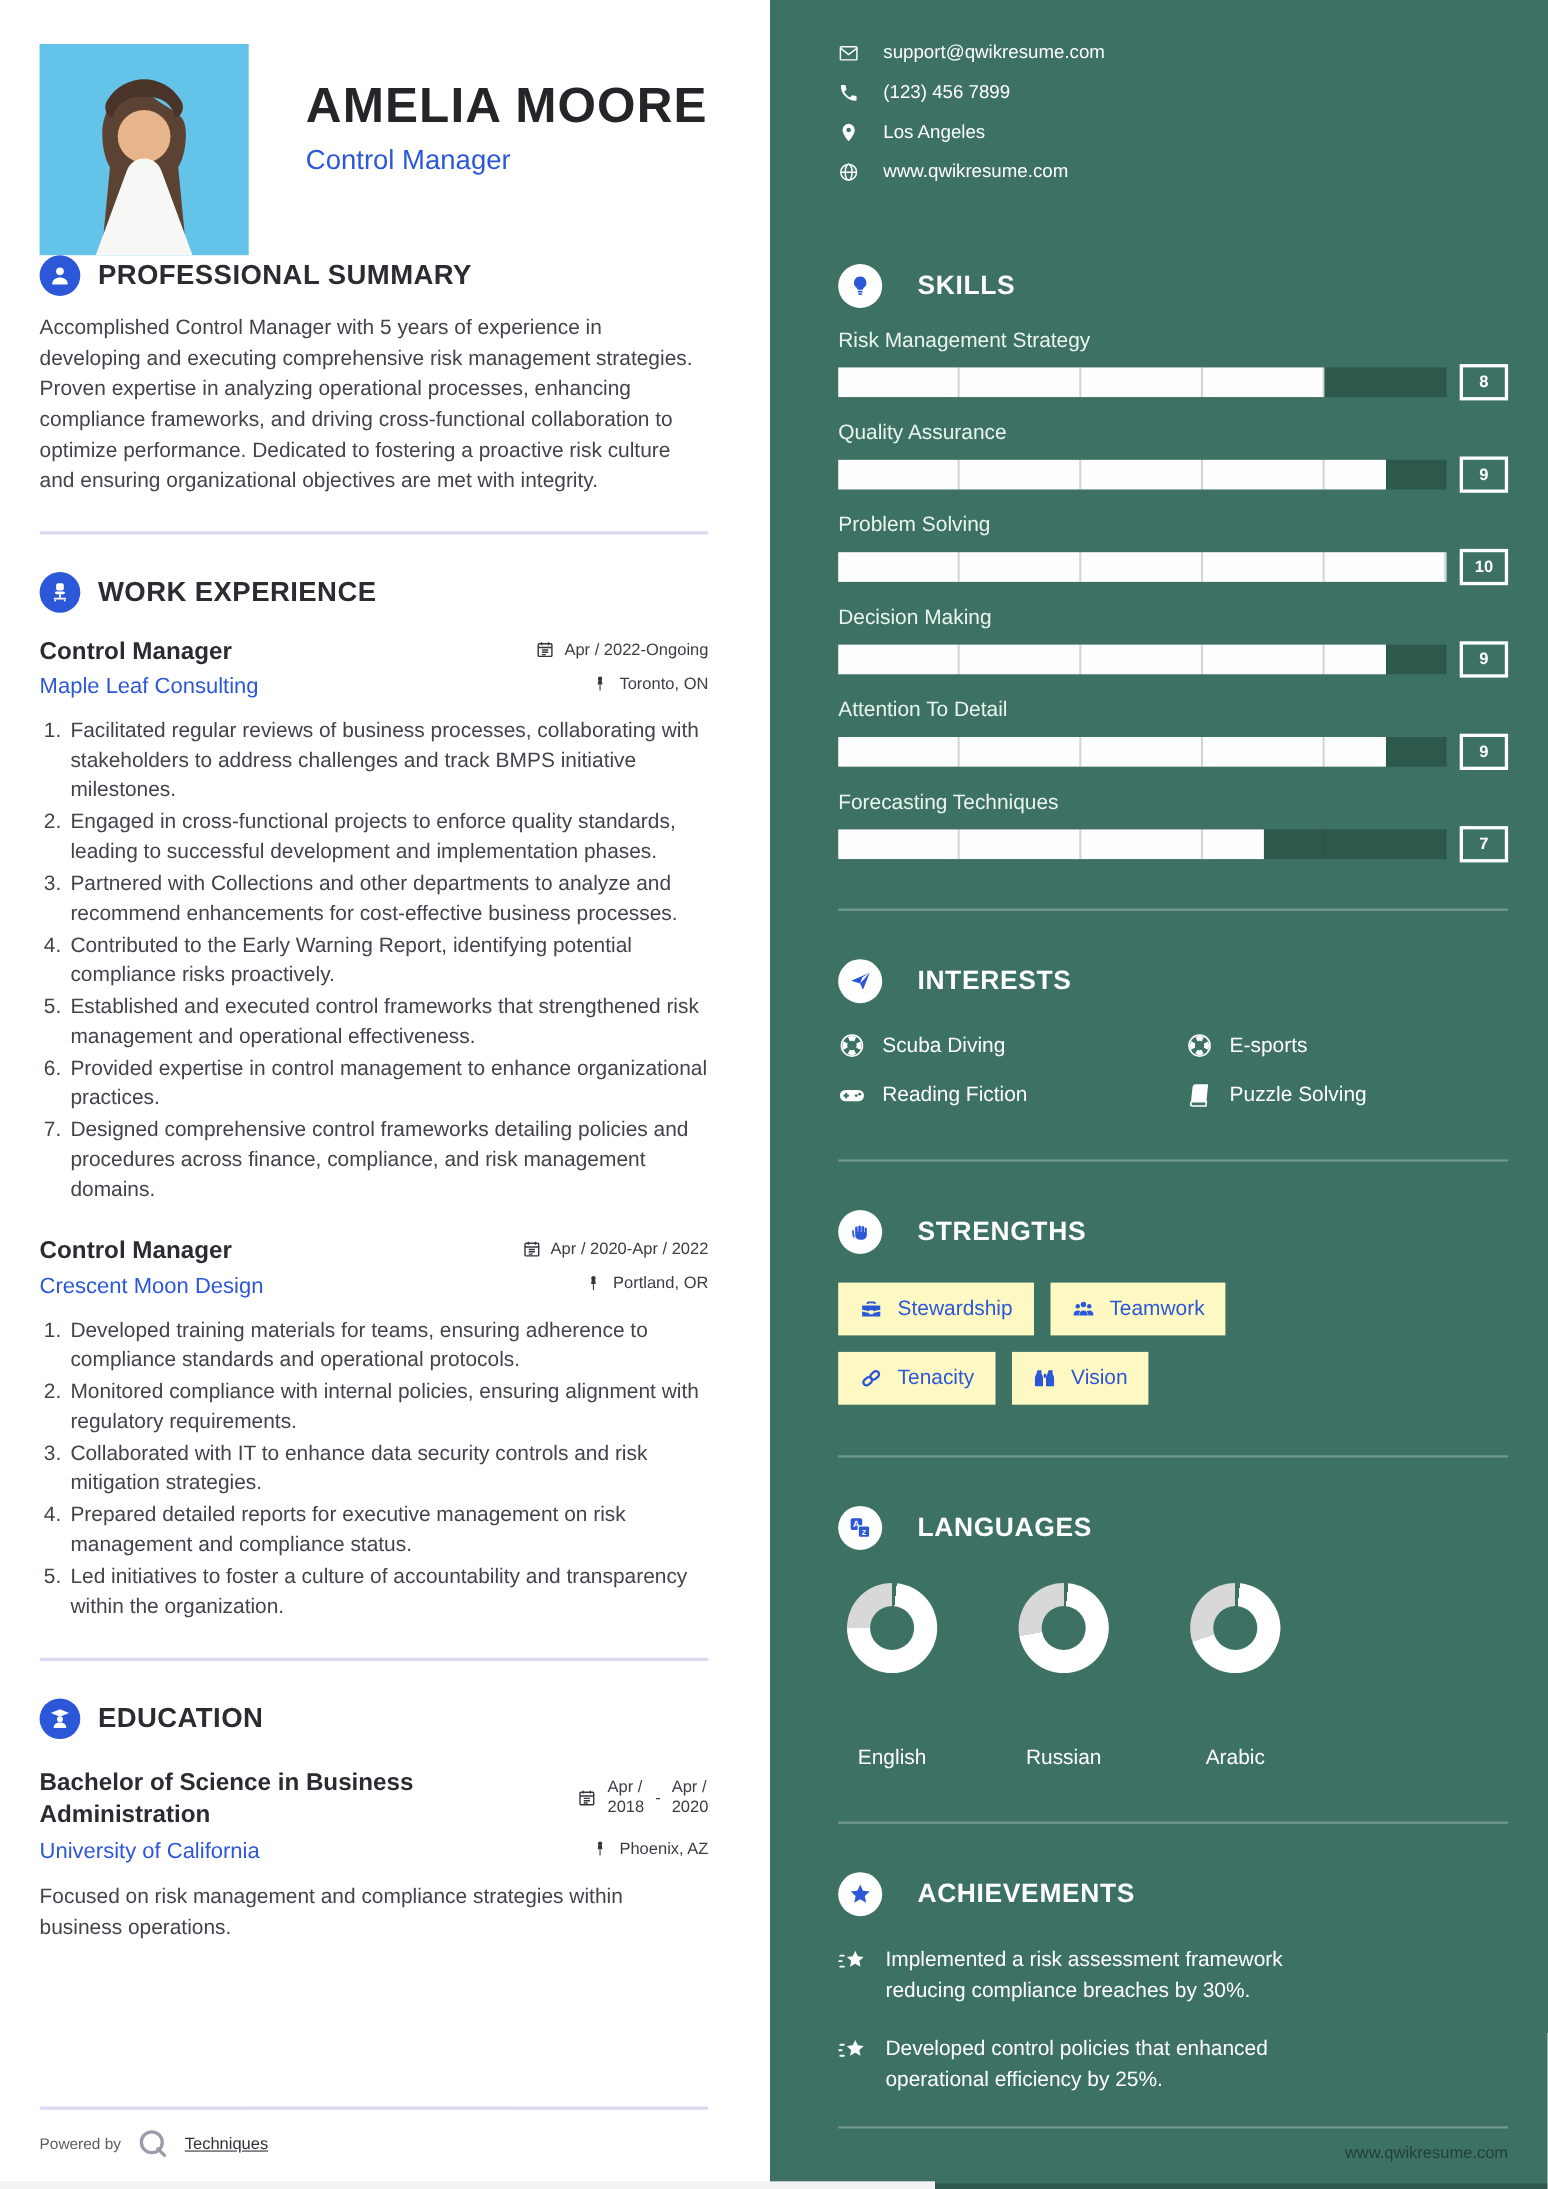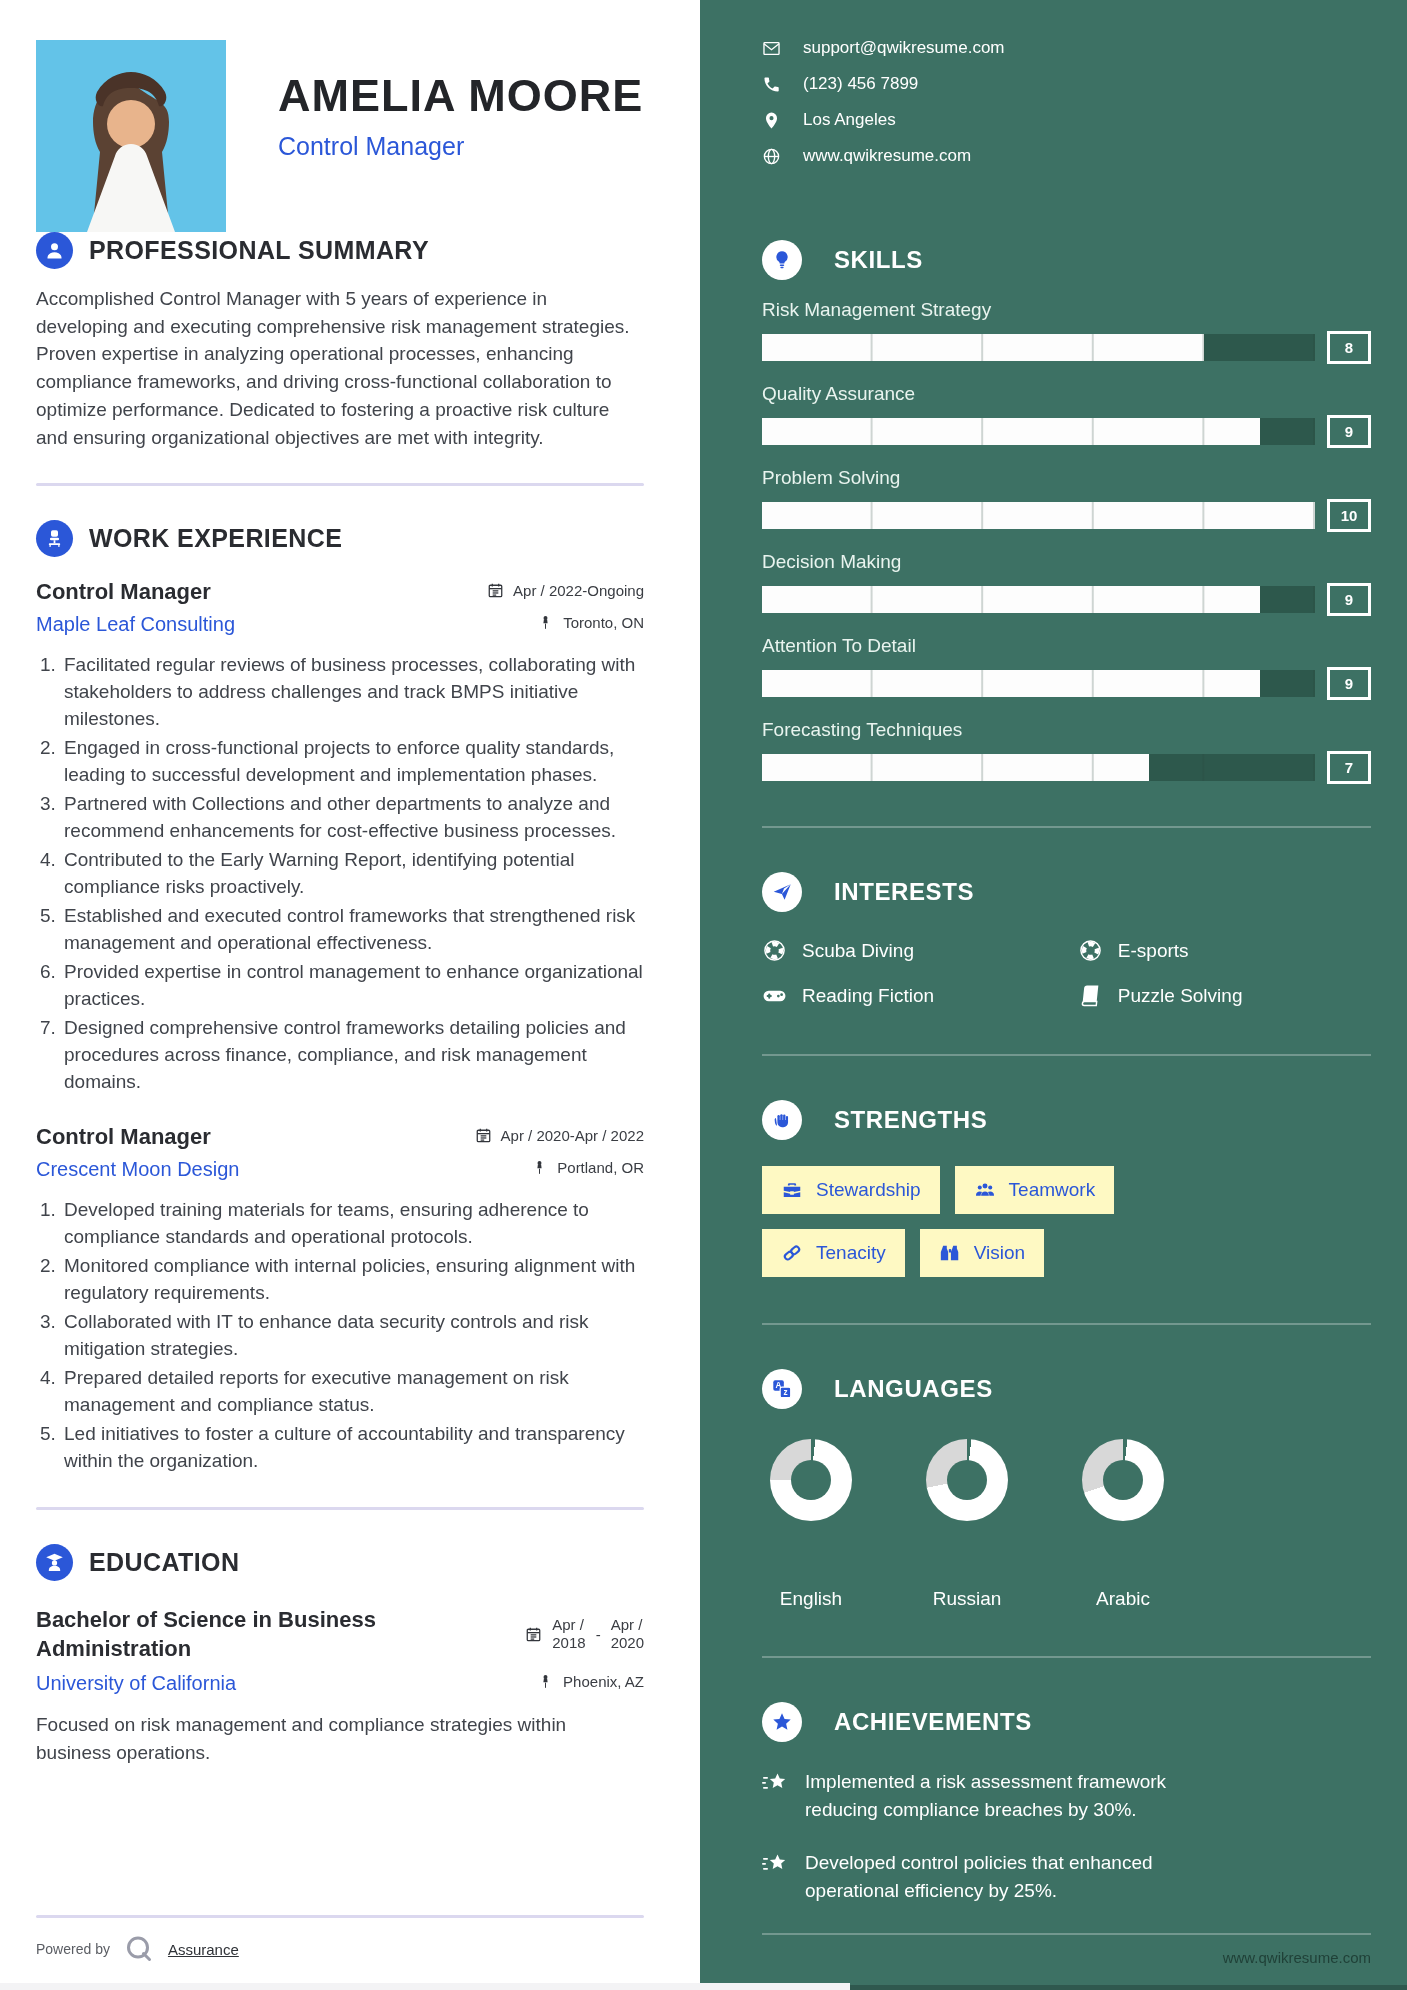--- a/index.html
+++ b/index.html
@@ -284,21 +284,21 @@
     <div class="l-footer">
       <div class="l-div"></div>
       <div class="powered">
         <span class="powered-label">Powered by</span>
         <span class="qlogo">
           <svg viewBox="0 0 30 30" fill="none" stroke="#9a9ca9" stroke-width="3" stroke-linecap="round">
               <circle cx="14" cy="13.5" r="9.5"></circle>
               <line x1="19.5" y1="19.5" x2="25.5" y2="25.5"></line>
             </svg>
         </span>
-        <a class="brand-link">Assurance</a>
+        <a class="brand-link">Techniques</a>
       </div>
     </div>
   </div>
 
   <div class="sidebar">
 
     <div>
       <div class="contact-item">
         <svg viewBox="0 0 24 24" fill="none" stroke="#fff" stroke-width="1.7">
             <rect x="2.5" y="4.5" width="19" height="15" rx="1"></rect>

